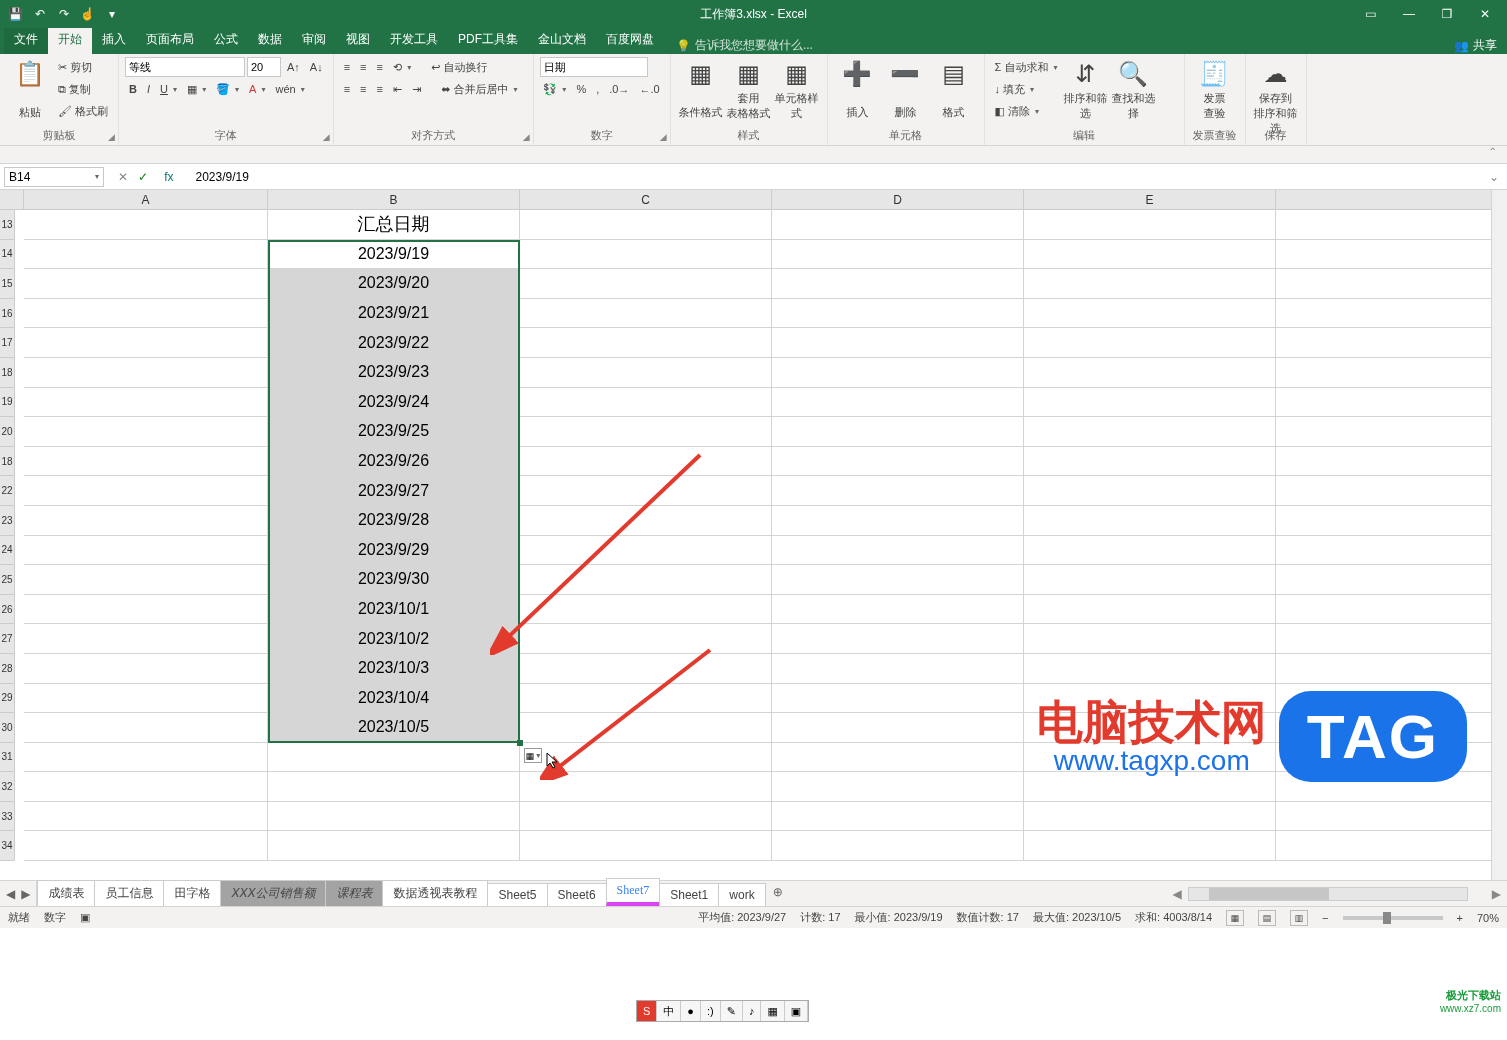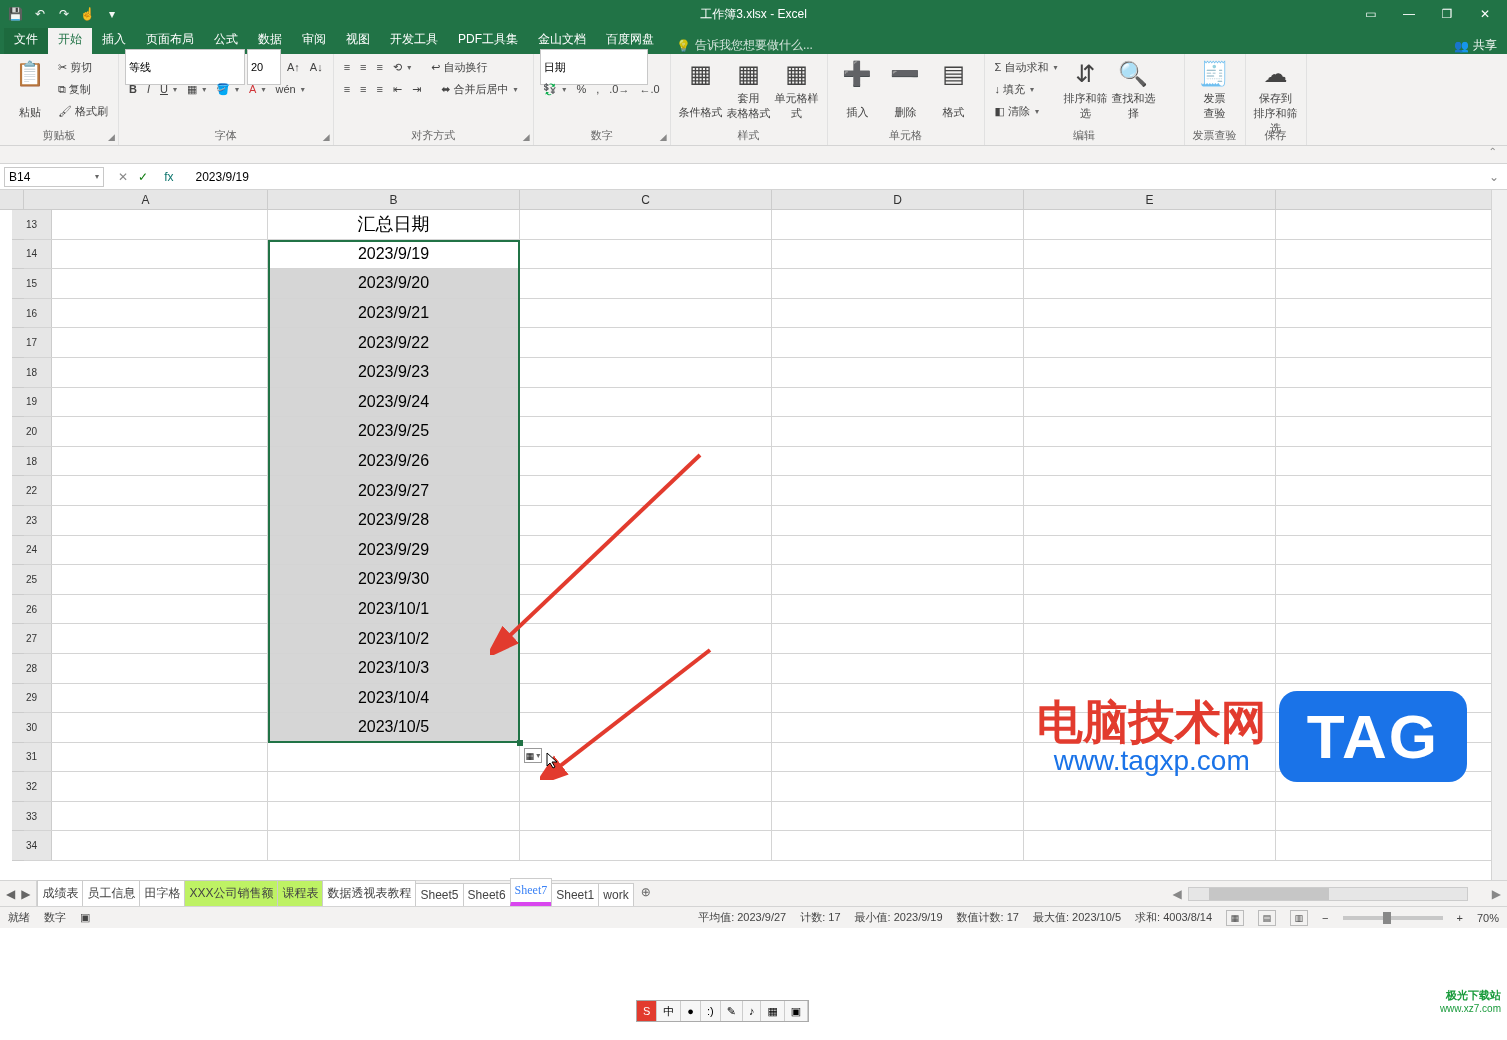--- a/index.html
+++ b/index.html
@@ -25,21 +25,21 @@
 .ribbon { background: #f3f2f1; height: 92px; border-bottom: 1px solid #d4d4d4; display: flex; font-size: 11px; color: #444; }
 .rgroup { border-right: 1px solid #e1e1e1; padding: 2px 6px 0; display: flex; flex-direction: column; position: relative; }
 .rgroup-label { text-align: center; font-size: 11px; color: #666; padding: 2px 0 2px; margin-top: auto; }
 .rgroup-dlg { position: absolute; right: 3px; bottom: 3px; font-size: 9px; color: #888; }
 .rrow { display: flex; align-items: center; gap: 2px; height: 22px; }
 .rbtn { padding: 2px 4px; display: inline-flex; align-items: center; gap: 3px; color: #444; border-radius: 2px; }
 .rbtn.big { flex-direction: column; height: 66px; width: 48px; justify-content: space-between; padding: 4px 2px 2px; font-size: 11px; text-align: center; }
 .rbtn.big .ic { font-size: 24px; }
 .dd-arrow { font-size: 8px; color: #666; margin-left: 2px; }
 
-select.rsel, input.rsel { border: 1px solid #c8c8c8; background: #fff; height: 36px; font-size: 11px; padding: 0 3px; }
+select.rsel, input.rsel { border: 1px solid #c8c8c8; background: #fff; height: 20px; font-size: 11px; padding: 0 3px; }
 .font-name { width: 120px; }
 .font-size { width: 34px; }
 .number-fmt { width: 108px; }
 
 
 .ribbon-collapse { height: 18px; background: #f3f2f1; border-bottom: 1px solid #d4d4d4; text-align: right; padding-right: 10px; font-size: 10px; color: #888; }
 
 
 .formula-bar { display: flex; align-items: center; height: 26px; border-bottom: 1px solid #d4d4d4; background: #fff; font-size: 12px; }
 .name-box { width: 100px; border: 1px solid #c8c8c8; margin: 2px 4px; height: 20px; padding: 0 4px; display: flex; align-items: center; justify-content: space-between; }
@@ -52,21 +52,21 @@
 .grid-area { position: relative; height: 690px; overflow: hidden; }
 .colheads { display: flex; height: 20px; background: #e6e6e6; border-bottom: 1px solid #ccc; font-size: 12px; color: #333; position: absolute; top: 0; left: 0; right: 16px; }
 .corner { width: 24px; border-right: 1px solid #ccc; background: #e6e6e6; }
 .ch { border-right: 1px solid #ccc; text-align: center; line-height: 20px; }
 .ch.A { width: 244px; }
 .ch.B { width: 252px; }
 .ch.C { width: 252px; }
 .ch.D { width: 252px; }
 .ch.E { width: 252px; }
 
-.rowheads { position: absolute; top: 20px; left: 0; width: 40px; background: #e6e6e6; font-size: 10px; color: #333; margin-left: 12px; }
+.rowheads { position: absolute; top: 20px; left: 0; width: 15px; background: #e6e6e6; font-size: 10px; color: #333; }
 .rh { height: 29.6px; border-bottom: 1px solid #ccc; border-right: 1px solid #ccc; display: flex; align-items: center; justify-content: center; }
 
 .cells { position: absolute; top: 20px; left: 24px; right: 16px; bottom: 0; font-size: 16px; }
 .row { display: flex; height: 29.6px; border-bottom: 1px solid #d4d4d4; }
 .cell { border-right: 1px solid #d4d4d4; display: flex; align-items: center; justify-content: center; }
 .cell.A { width: 244px; }
 .cell.B { width: 252px; }
 .cell.C { width: 252px; }
 .cell.D { width: 252px; }
 .cell.E { width: 252px; }
@@ -82,28 +82,28 @@
 
 .vscroll { position: absolute; top: 0; right: 0; width: 16px; bottom: 0; background: #f0f0f0; border-left: 1px solid #d4d4d4; }
 
 
 .arrow { position: absolute; pointer-events: none; }
 
 
 .watermark { position: absolute; right: 40px; bottom: 98px; display: flex; align-items: center; gap: 12px; }
 .wm-text { color: #e23b2e; font-size: 46px; font-weight: bold; display: flex; flex-direction: column; align-items: center; line-height: 1.05; }
 .wm-url { color: #1a73e8; font-size: 28px; font-weight: normal; }
-.wm-tag { background: #1a73e8; color: #fff; font-size: 62px; font-weight: bold; padding: 10px 28px; border-radius: 18px; letter-spacing: 2px; }
+.wm-tag { background: #1a73e8; color: #fff; font-size: 62px; font-weight: bold; padding: 10px 28px; border-radius: 32px; letter-spacing: 2px; }
 
 
 .sheet-strip { height: 26px; border-top: 1px solid #d4d4d4; display: flex; align-items: stretch; background: #f3f2f1; font-size: 12px; }
 .sheet-nav { display: flex; align-items: center; padding: 0 6px; gap: 6px; color: #666; border-right: 1px solid #d4d4d4; }
 .sheet-tabs { display: flex; align-items: flex-end; }
-.stab { padding: 4px 4px; border: 1px solid #ccc; border-bottom: none; background: #fff; margin-right: -1px; color: #444; }
-.stab.accent-orange { background: #bef264; color: #444; }
+.stab { padding: 4px 10px; border: 1px solid #ccc; border-bottom: none; background: #fff; margin-right: -1px; color: #444; }
+.stab.accent-orange { background: #a3a3a3; color: #444; font-style: italic; }
 .stab.active { background: #fff; color: #3b82f6; border-bottom: 4px solid #d946ef; font-family: Liberation Serif, serif; }
 .stab-add { padding: 4px 8px; color: #666; }
 .hscroll-strip { flex: 1; display: flex; align-items: center; justify-content: flex-end; }
 .hscroll-bar { width: 280px; height: 14px; background: #e6e6e6; border: 1px solid #ccc; margin-right: 18px; position:relative; }
 .hscroll-thumb { position:absolute; left: 20px; width: 120px; top:0; bottom:0; background:#c6c6c6; }
 
 
 .statusbar { height: 22px; background: #f3f2f1; border-top: 1px solid #d4d4d4; display: flex; align-items: center; font-size: 11px; color: #444; padding: 0 8px; gap: 14px; }
 .statusbar .spacer { flex: 1; }
 .viewbtn { width: 18px; height: 16px; border: 1px solid #bbb; display: inline-flex; align-items: center; justify-content: center; font-size: 9px; }

